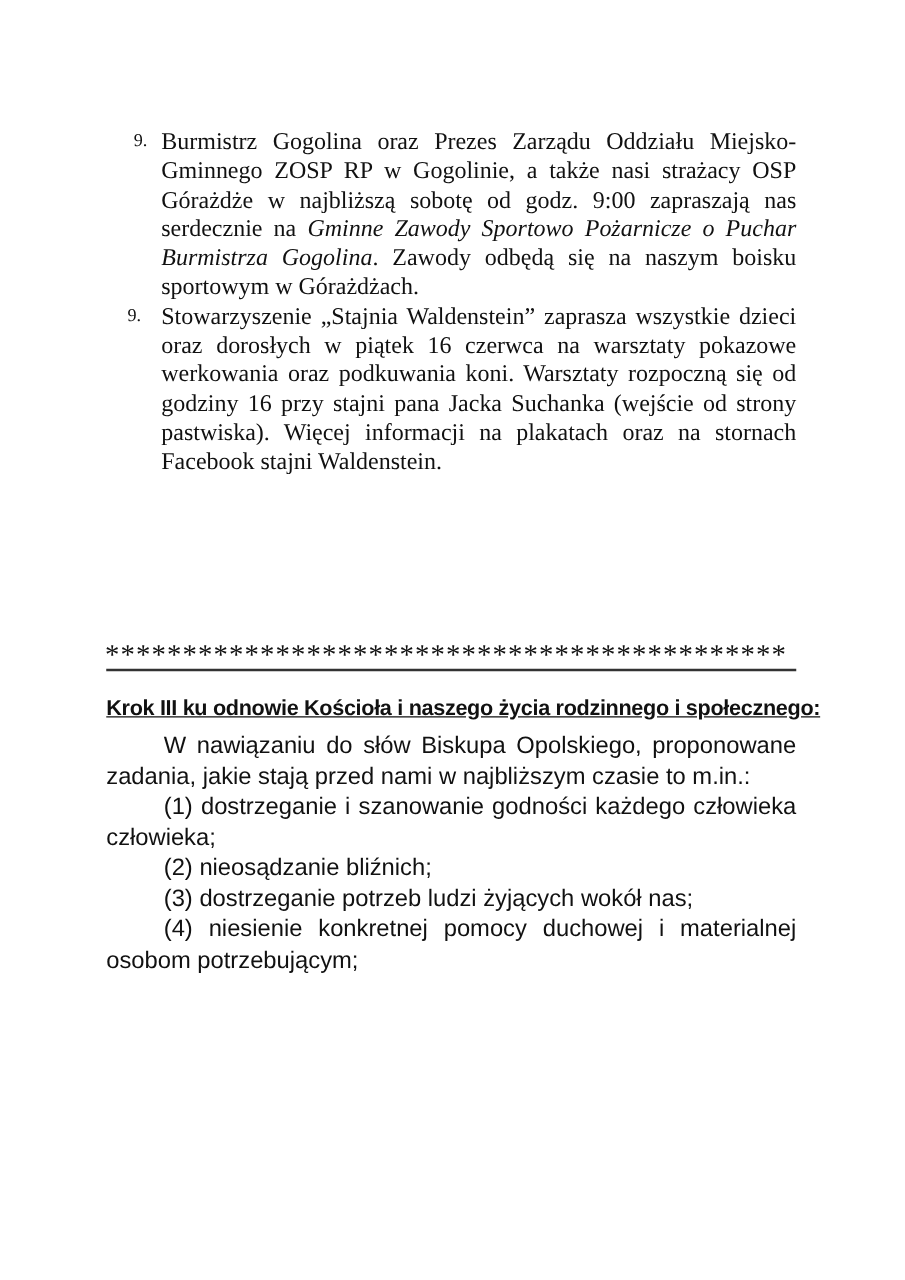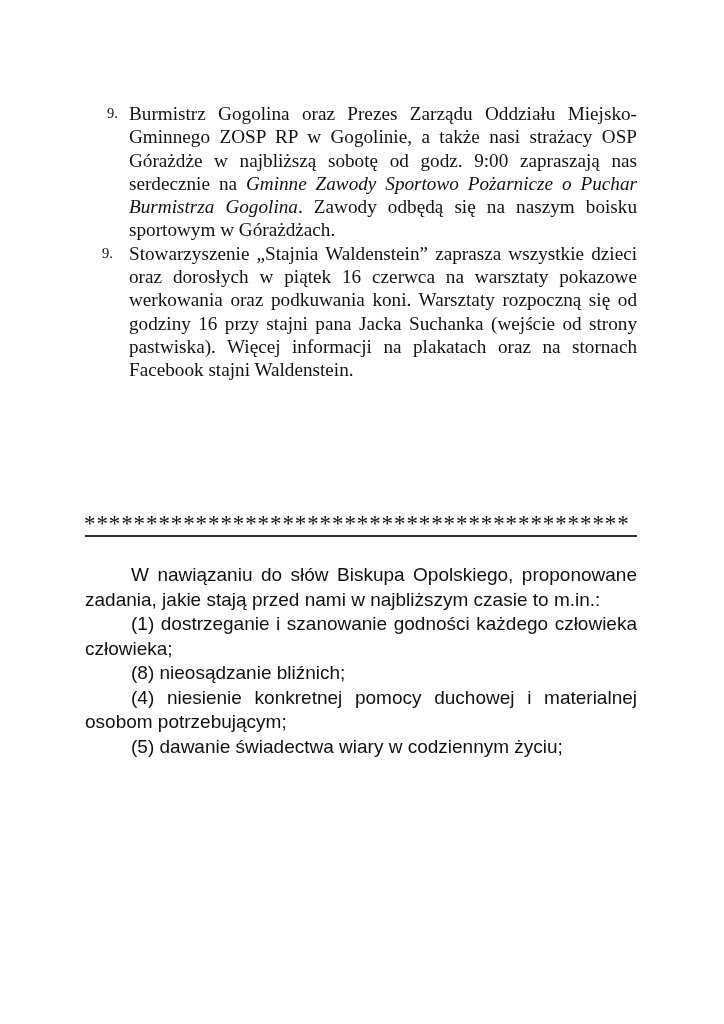--- a/index.html
+++ b/index.html
@@ -44,22 +44,23 @@
     <div class="item">
       <span class="num wide">9.</span>
       <p>Stowarzyszenie „Stajnia Waldenstein” zaprasza wszystkie dzieci oraz dorosłych w piątek 16 czerwca na warsztaty pokazowe werkowania oraz podkuwania koni. Warsztaty rozpoczną się od godziny 16 przy stajni pana Jacka Suchanka (wejście od strony pastwiska). Więcej informacji na plakatach oraz na stornach Facebook stajni Waldenstein.</p>
     </div>
   </div>
 
   <div class="stars serif">********************************************</div>
   <div class="rule"></div>
 
   <div class="section">
+    <div class="heading sans">Krok III ku odnowie Kościoła i naszego życia rodzinnego i społecznego:</div>
     <div class="proposals sans">
       <p class="body-text indent">W nawiązaniu do słów Biskupa Opolskiego, proponowane zadania, jakie stają przed nami w najbliższym czasie to m.in.:</p>
       <p class="body-text indent">(1) dostrzeganie i szanowanie godności każdego człowieka człowieka;</p>
-      <p class="body-text indent">(8) nieosądzanie bliźnich;</p>
+      <p class="body-text indent">(2) nieosądzanie bliźnich;</p>
+      <p class="body-text indent">(3) dostrzeganie potrzeb ludzi żyjących wokół nas;</p>
       <p class="body-text indent">(4) niesienie konkretnej pomocy duchowej i materialnej osobom potrzebującym;</p>
-      <p class="body-text indent">(5) dawanie świadectwa wiary w codziennym życiu;</p>
     </div>
   </div>
 
 </div>
 
 </body></html>

